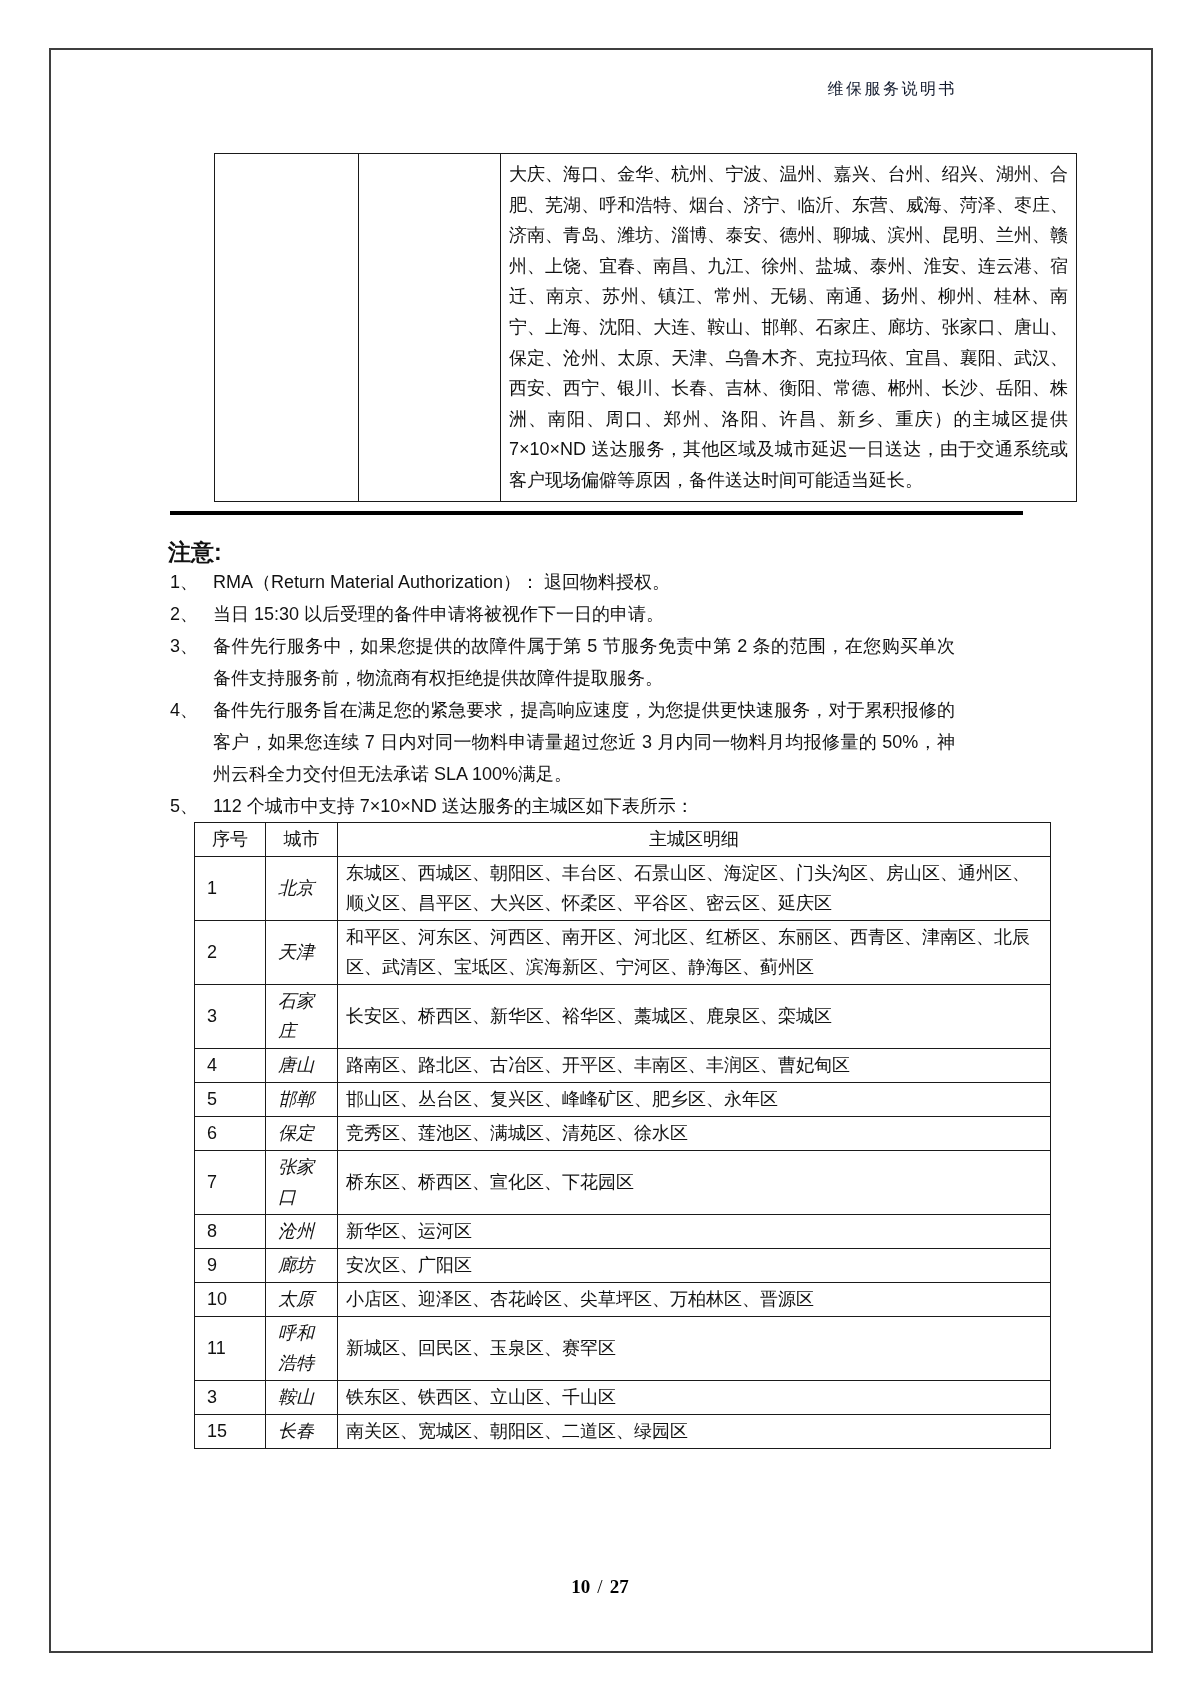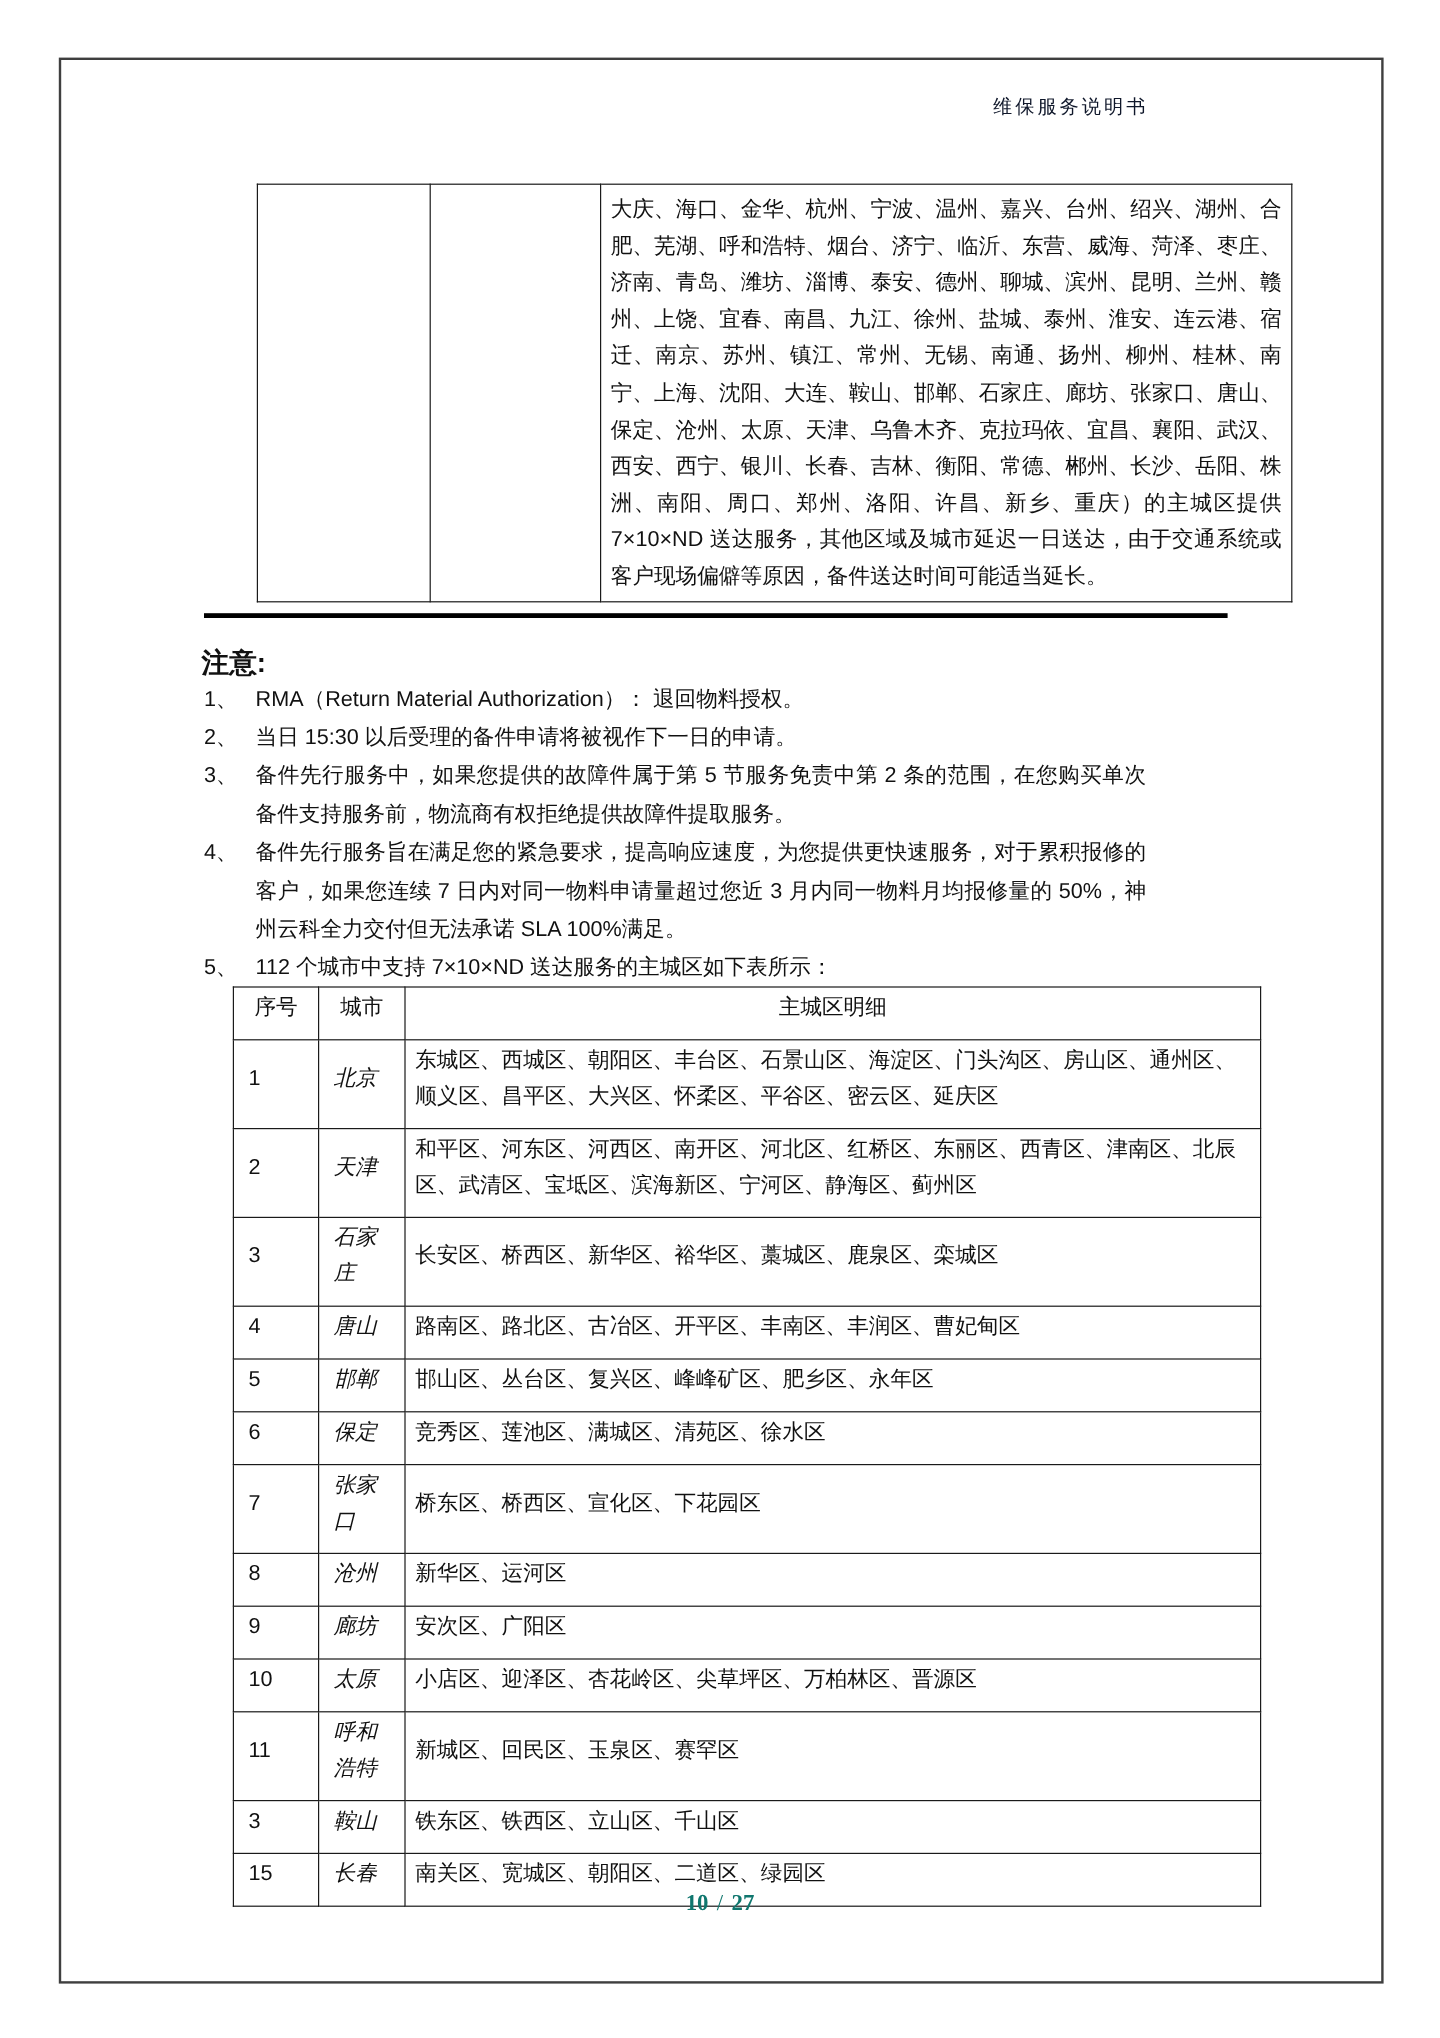--- a/index.html
+++ b/index.html
@@ -52,32 +52,32 @@
   .note-num { flex: 0 0 43px; width: 43px; }
   .note-text { width: 742px; text-align: justify; text-justify: inter-character; }
   
   .city-table {
     position: absolute; left: 194px; top: 822px;
     width: 856px; border-collapse: collapse; table-layout: fixed;
     font-size: 18px;
   }
   .city-table th, .city-table td {
     border: 1.5px solid #1a1a1a; font-weight: normal;
-    line-height: 30px; padding-top: 1px; padding-bottom: 12px;
+    line-height: 30px; padding-top: 1px; padding-bottom: 2px;
   }
   .city-table th { height: 30px; text-align: center; }
   .city-table td.row-index-cell { padding-left: 12px; text-align: left; }
   .city-table td.city-cell { padding-left: 12px; padding-right: 16px; text-align: left; font-style: italic; }
   .city-table td.districts-cell { padding-left: 8px; padding-right: 8px; text-align: left; }
   
   .page-footer {
     position: absolute; top: 1576px; left: 0; width: 1200px;
     text-align: center;
     font-family: "Liberation Serif", serif;
-    font-size: 19px; font-weight: bold; color: #0f766e;
+    font-size: 19px; font-weight: bold; color: #000000;
   }
   .page-footer .sep { font-weight: normal; margin: 0 7px; }
 </style>
 </head>
 <body>
 
 <div class="page-border"></div>
 
 <div class="doc-header">维保服务说明书</div>
 

